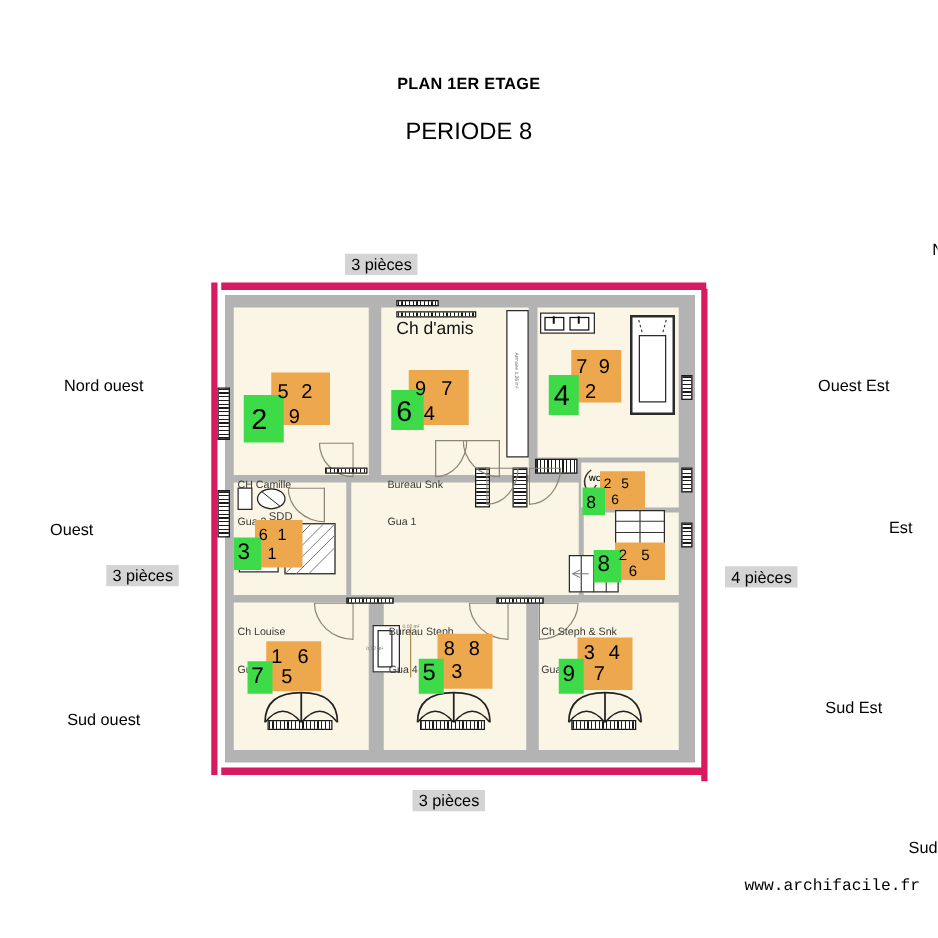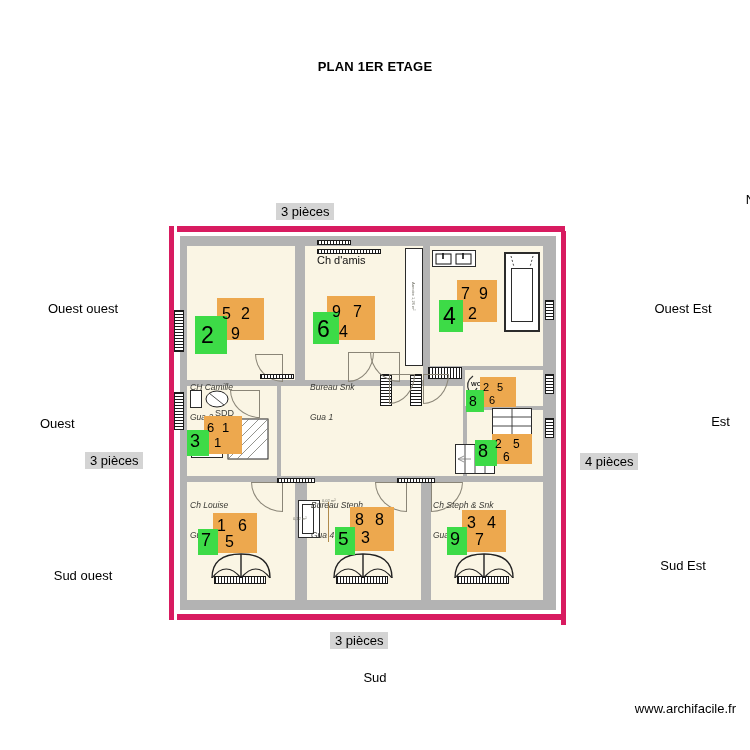--- a/index.html
+++ b/index.html
@@ -34,21 +34,21 @@
   }
   #orientation-title div { white-space: pre; }
 
   
   .compass {
     position: absolute;
     font-size: 13px;
     white-space: nowrap;
   }
   #compass-nord      { top: 192px; left: 0;   width: 750px; text-align: right; padding-left: 24px; }
-  #compass-sud       { top: 670px; left: 0;   width: 750px; text-align: center; }
+  #compass-sud       { top: 670px; left: 0;   width: 750px; text-align: right; }
   #compass-ouest     { top: 416px; left: 40px; width: 110px; }
   #compass-est       { top: 414px; left: 620px; width: 110px; text-align: right; }
   #compass-nord-ouest{ top: 301px; left: 18px; width: 130px; text-align: center; }
   #compass-nord-est  { top: 301px; left: 618px; width: 130px; text-align: center; }
   #compass-sud-ouest { top: 568px; left: 18px; width: 130px; text-align: center; }
   #compass-sud-est   { top: 558px; left: 618px; width: 130px; text-align: center; }
 
   
   .pieces-badge {
     position: absolute;
@@ -61,20 +61,21 @@
   #pieces-sud   { top: 632px; left: 330px; }
   #pieces-ouest { top: 452px; left: 85px; }
   #pieces-est   { top: 453px; left: 580px; }
 
   
   #footer-url {
     position: absolute;
     top: 701px; left: 0; width: 736px;
     text-align: right;
     font-size: 13px;
+    font-family: Liberation Mono, monospace;
   }
 
   
   #floorplan {
     position: absolute;
     left: 165px; top: 222px;
     width: 412px; height: 412px;
   }
 
   
@@ -101,21 +102,20 @@
     background: #faf5e4;
   }
 
   
   .room-label {
     position: absolute;
     font-size: 8.5px;
     line-height: 10px;
     color: #3a3a35;
     white-space: pre;
-    font-style: italic;
   }
 
   
   .tile-group { position: absolute; }
   .tile-orange {
     position: absolute;
     background: #eda84e;
   }
   .tile-green {
     position: absolute;
@@ -205,27 +205,28 @@
     position: absolute;
     font-size: 9px;
     color: #3a3a35;
   }
 </style>
 </head>
 <body>
 
 <div id="plan-title">PLAN 1ER ETAGE</div>
 <div id="orientation-title">
+  <div>PERIODE 8</div>
 </div>
 
 <div class="compass" id="compass-nord">Nord</div>
 <div class="compass" id="compass-sud">Sud</div>
 <div class="compass" id="compass-ouest">Ouest</div>
 <div class="compass" id="compass-est">Est</div>
-<div class="compass" id="compass-nord-ouest">Ouest ouest</div>
+<div class="compass" id="compass-nord-ouest">Nord ouest</div>
 <div class="compass" id="compass-nord-est">Ouest Est</div>
 <div class="compass" id="compass-sud-ouest">Sud ouest</div>
 <div class="compass" id="compass-sud-est">Sud Est</div>
 
 <div class="pieces-badge" id="pieces-nord">3 pièces</div>
 <div class="pieces-badge" id="pieces-sud">3 pièces</div>
 <div class="pieces-badge" id="pieces-ouest">3 pièces</div>
 <div class="pieces-badge" id="pieces-est">4 pièces</div>
 
 <div id="floorplan">
@@ -378,21 +379,21 @@
   <div class="room-label" style="left:146px; top:258px;">
     <div>Bureau Steph</div>
     <div>Gua 4</div>
   </div>
 
   <div class="room-label" style="left:268px; top:258px;">
     <div>Ch Steph &amp; Snk</div>
     <div>Gua 4 &amp; 1</div>
   </div>
 
-  <div style="position:absolute; left:152px; top:32px; font-size:11px; color:#111;">Ch d'amis</div>
+  <div style="position:absolute; left:152px; top:32px; font-size:14px; color:#111;">Ch d'amis</div>
 
   <div class="sdd-label" style="left:50px; top:186px;">SDD</div>
 
   <div class="wc-label" style="left:306px; top:159px;">WC</div>
 
   <div class="tile-group">
     <div class="tile-orange" style="left:52px; top:76px; width:47px; height:42px;"></div>
     <div class="tile-green" style="left:30px; top:94px; width:32px; height:38px;"></div>
     <div class="tile-num" style="left:57px; top:84px;">5</div>
     <div class="tile-num" style="left:76px; top:84px;">2</div>

